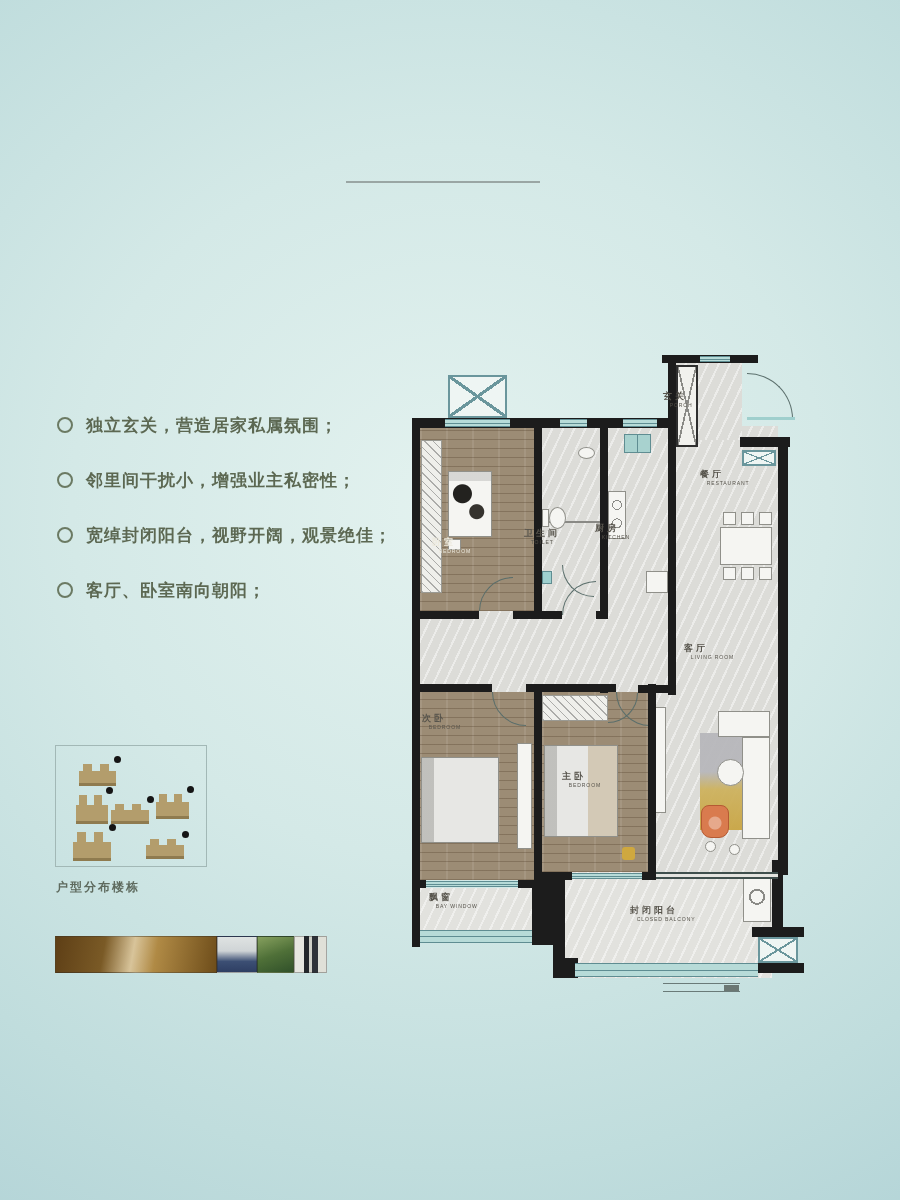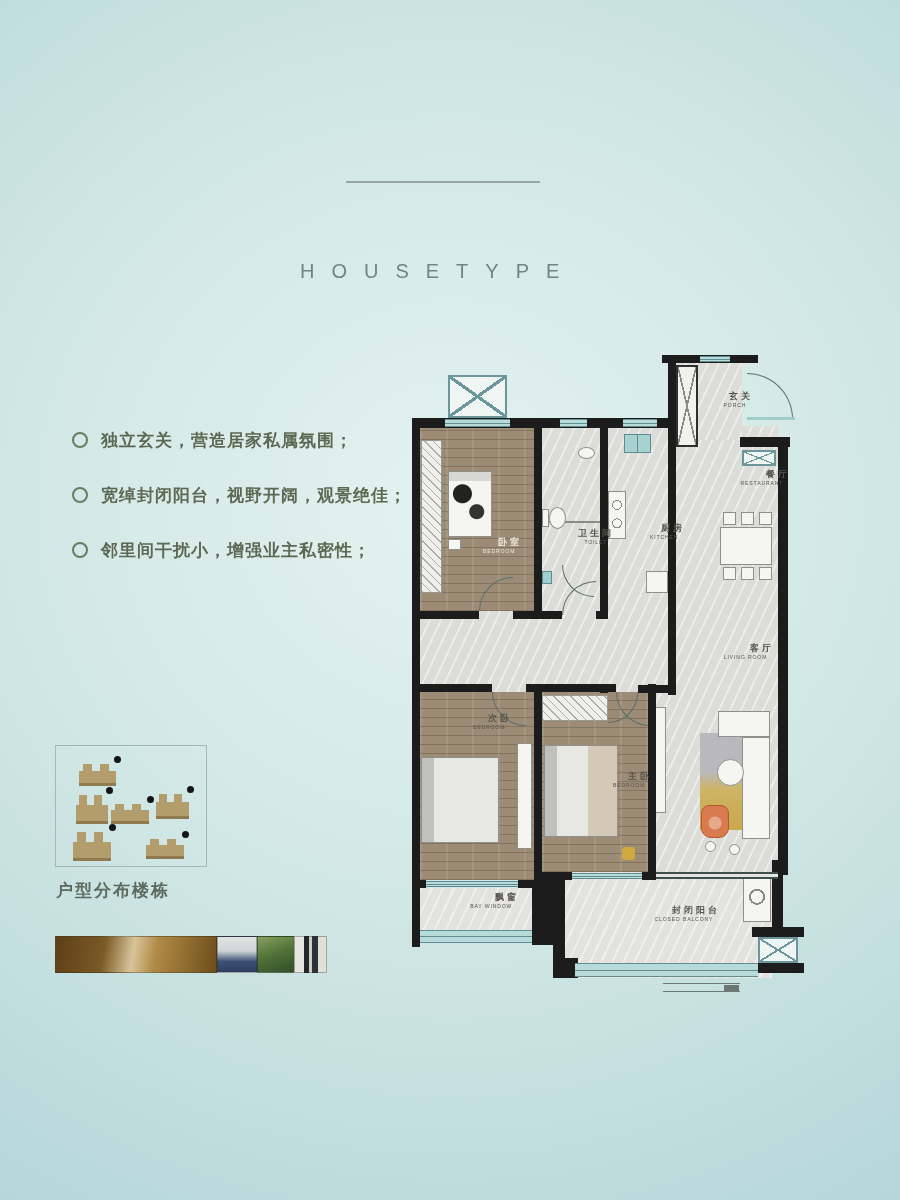--- a/index.html
+++ b/index.html
@@ -9,21 +9,21 @@
   .abs{position:absolute;box-sizing:border-box;}
 
   
   .title{position:absolute;top:84px;left:0;right:38px;text-align:center;white-space:nowrap;}
   .t-bold{font-size:27px;font-weight:700;color:var(--title-gold,#7d6a43);letter-spacing:2px;}
   .t-area{font-size:27px;font-weight:500;color:var(--title-sub,#6d7263);margin-left:28px;letter-spacing:1px;}
   .divider{position:absolute;left:346px;top:181px;width:194px;height:2px;background:#9aa6a4;}
   .housetype{position:absolute;left:300px;top:260px;font-size:20px;letter-spacing:17px;color:#708585;font-weight:500;}
 
   
-  ul.features{position:absolute;left:57px;top:415px;list-style:none;margin:15px;padding:0;}
+  ul.features{position:absolute;left:57px;top:415px;list-style:none;margin:0;padding:0;}
   ul.features li{display:flex;align-items:center;height:20px;margin-bottom:35px;
     font-size:17px;font-weight:600;color:var(--text-olive,#5c6852);letter-spacing:1px;white-space:nowrap;}
   .ring{width:12px;height:12px;border:2px solid #6b7a63;border-radius:50%;margin-right:13px;flex:none;}
 
   
   .plan{position:absolute;left:412px;top:345px;width:392px;height:672px;}
   .wall{background:var(--wall-black,#1c1c1c);}
   .floor{background-color:var(--floor-gray,#dcdcd8);
     background-image:repeating-linear-gradient(115deg, rgba(255,255,255,.45) 0 2px, transparent 2px 10px);}
   .floor.lt{background-color:#e2e2de;}
@@ -64,57 +64,60 @@
   .washer{background-image:radial-gradient(circle at 50% 45%, transparent 6px, #8a8a86 6px 8px, transparent 8px);}
   .arc{border:1.4px solid #5a6e6b;background:transparent;}
   .arc-tl{border-radius:100% 0 0 0;border-right:none;border-bottom:none;}
   .arc-tr{border-radius:0 100% 0 0;border-left:none;border-bottom:none;}
   .arc-bl{border-radius:0 0 0 100%;border-right:none;border-top:none;}
   .arc-br{border-radius:0 0 100% 0;border-left:none;border-top:none;}
   .leaf{background:#9fcfcd;}
   .note{border-top:1px solid #6a7a78;border-bottom:1px solid #6a7a78;}
   .notetag{background:rgba(90,100,95,.85);}
 
-  .rlabel{position:absolute;text-align:right;color:#57544c;line-height:1.3;pointer-events:none;}
+  .rlabel{position:absolute;text-align:left;color:#57544c;line-height:1.3;pointer-events:none;}
   .rlabel .zh{display:block;font-size:9px;letter-spacing:3px;font-weight:700;}
   .rlabel .en{display:block;font-size:6px;letter-spacing:1px;transform:scale(.85);transform-origin:center top;}
   .rlabel.light{color:#ece9dd;}
 
   
   .legend-box{position:absolute;left:55px;top:745px;width:150px;height:120px;border:1px solid #a2b8b6;}
   .bldg i{position:absolute;display:block;}
   .bldg .base{left:0;right:0;bottom:0;height:52%;background:var(--building-tan,#b39d6c);border-bottom:3px solid #8f7b4f;}
   .bldg .bump{top:4%;height:48%;width:24%;background:var(--building-tan,#b39d6c);}
   .bldg .bump.a{left:10%;} .bldg .bump.b{left:56%;}
   .bldg .dot{right:-5px;top:-7px;width:7px;height:7px;background:#151515;border-radius:50%;}
-  .legend-caption{position:absolute;left:56px;top:879px;font-size:17px;letter-spacing:2px;color:#5e6a5e;font-weight:600;}
+  .legend-caption{position:absolute;left:56px;top:879px;font-size:12px;letter-spacing:2px;color:#5e6a5e;font-weight:600;}
 
   
   .photo{position:absolute;top:936px;height:35px;border:1px solid rgba(40,40,40,.35);}
 </style>
 </head>
 <body>
 
 <div class="canvas">
 
   <div class="divider"></div>
-  <div class="housetype">HOUSETYPE</div>
 
   <ul class="features">
     <li>
         <span class="ring"></span>
         <span>独立玄关，营造居家私属氛围；</span>
       </li>
     <li>
         <span class="ring"></span>
+        <span>邻里间干扰小，增强业主私密性；</span>
+      </li>
+    <li>
+        <span class="ring"></span>
         <span>宽绰封闭阳台，视野开阔，观景绝佳；</span>
       </li>
     <li>
         <span class="ring"></span>
-        <span>邻里间干扰小，增强业主私密性；</span>
+        <span>客厅、卧室南向朝阳；</span>
       </li>
   </ul>
 
   <div class="plan">
 
     <div class="abs floor" style="left:8px;top:81px;width:358px;height:449px;"></div>
     <div class="abs floor" style="left:262px;top:18px;width:68px;height:77px;"></div>
     <div class="abs floor lt" style="left:153px;top:527px;width:207px;height:106px;"></div>
     <div class="abs floor lt" style="left:8px;top:543px;width:112px;height:42px;"></div>
     <div class="abs wood" style="left:8px;top:81px;width:114px;height:185px;"></div>

